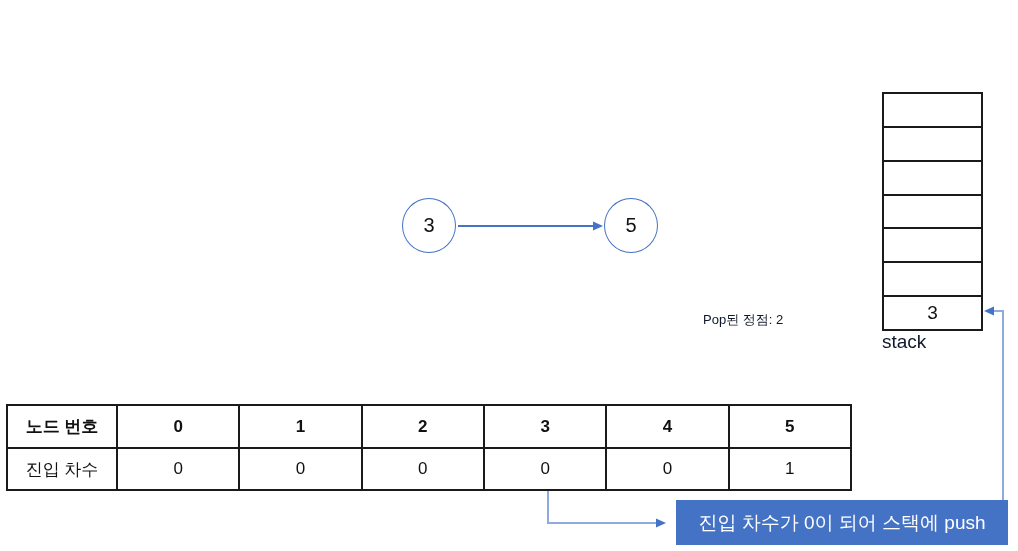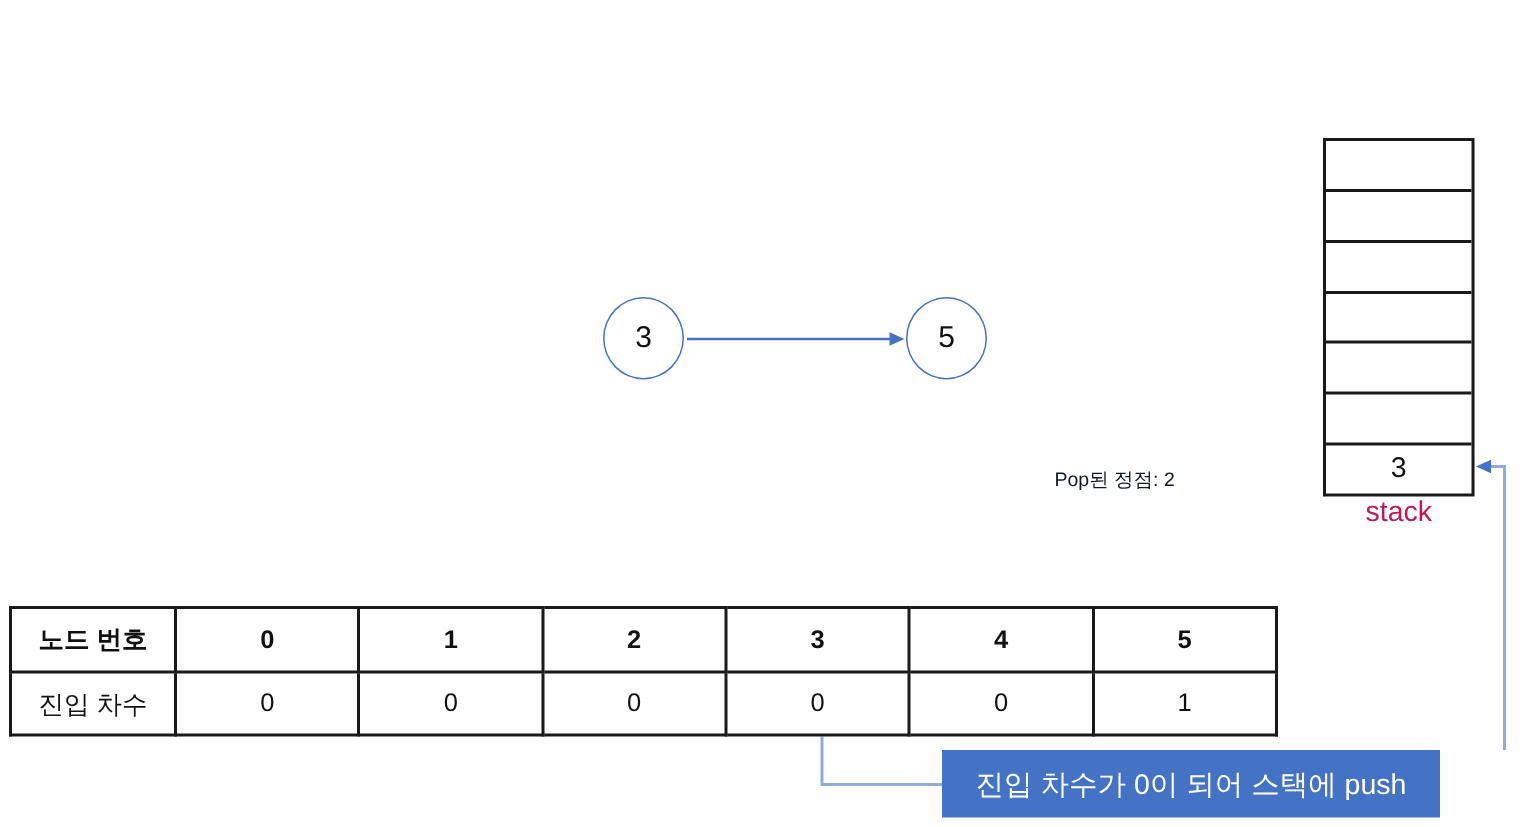--- a/index.html
+++ b/index.html
@@ -56,23 +56,23 @@
     align-items: center;
     justify-content: center;
     font-size: 19px;
     color: #111111;
   }
   .stack-cell:last-child { border-bottom: none; }
   .stack-caption {
     position: absolute;
     left: 882px; top: 331px;
     width: 101px;
-    text-align: center;
+    text-align: left;
     font-size: 19px;
-    color: #be185d;
+    color: #0f172a;
   }
 
   
   .pop-text {
     position: absolute;
     left: 703px; top: 311px;
     font-size: 13px;
     color: #0f172a;
     white-space: nowrap;
   }
@@ -93,21 +93,21 @@
     font-size: 17px;
     color: #111111;
   }
   .degree-table tr:first-child td { height: 43px; font-weight: bold; }
   .degree-table tr:last-child td { height: 42px; }
   .degree-table td.label-cell { width: 110px; margin-left: 48px; }
 
   
   .callout {
     position: absolute;
-    left: 628px; top: 500px;
+    left: 676px; top: 500px;
     width: 332px; height: 45px;
     background: #4472C4;
     color: #ffffff;
     display: flex;
     align-items: center;
     justify-content: center;
     font-size: 19px;
     white-space: nowrap;
   }
 </style>

